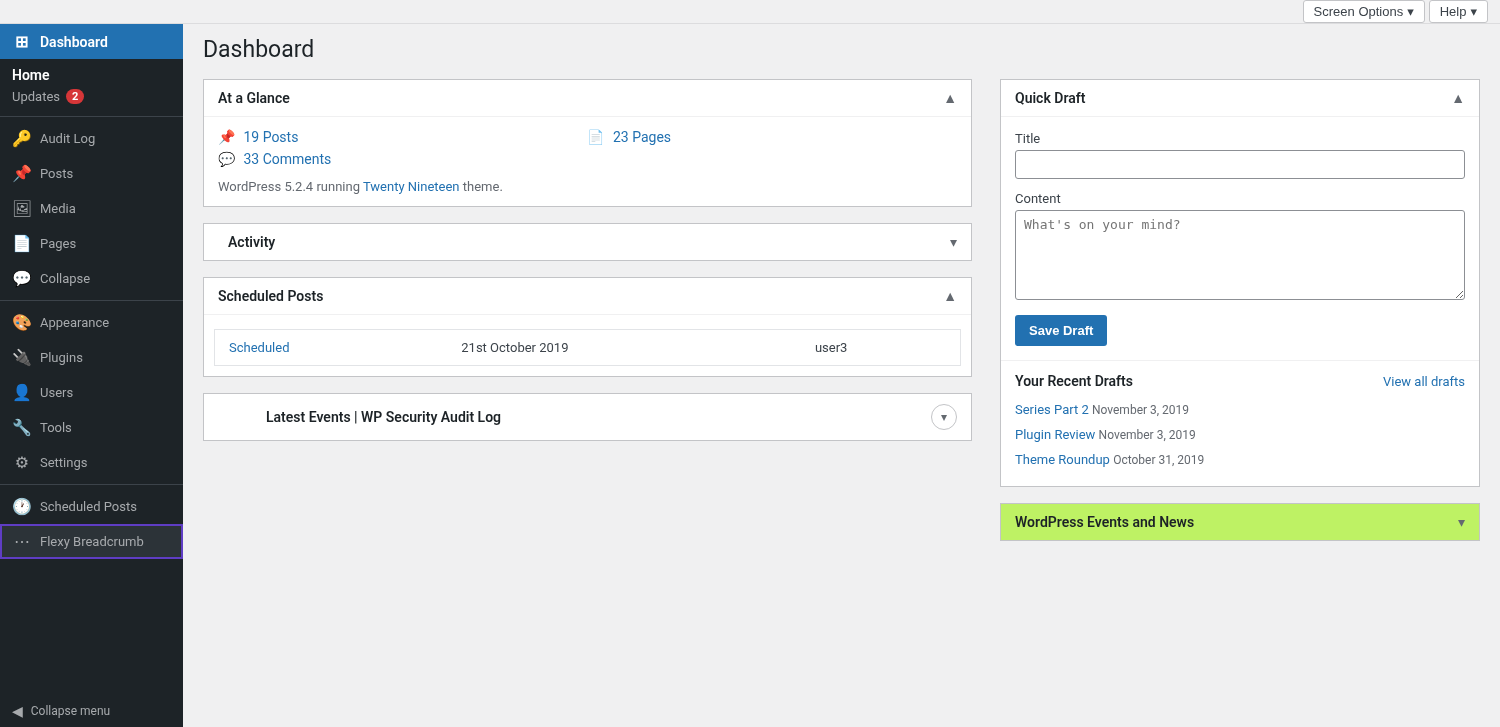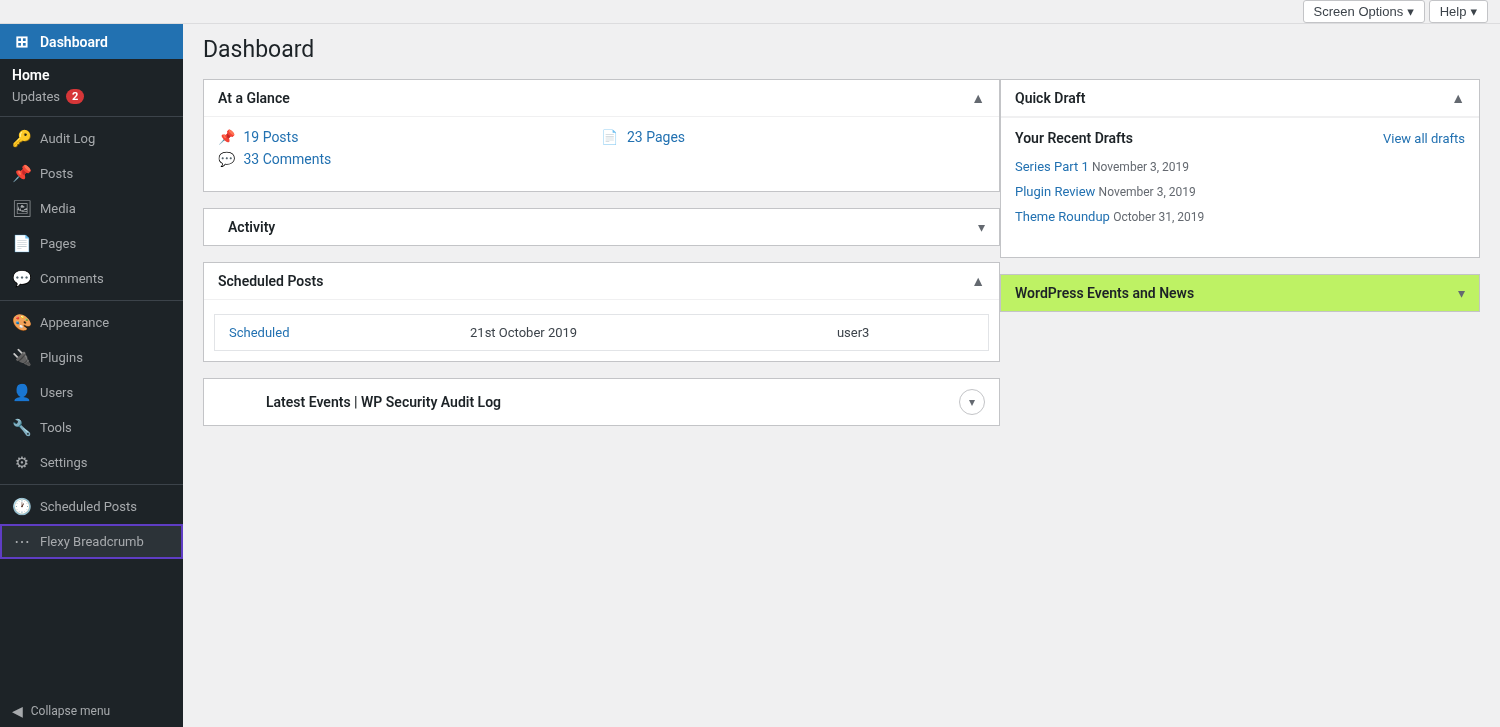--- a/index.html
+++ b/index.html
@@ -25,21 +25,21 @@
     .sidebar-item.highlighted { outline: 2px solid #5f3dc4; outline-offset: -2px; background: #2c3338; }
     .sidebar-icon { font-size: 16px; width: 20px; text-align: center; flex-shrink: 0; }
     .collapse-menu { display: flex; align-items: center; gap: 8px; padding: 8px 12px; color: #a7aaad; cursor: pointer; font-size: 12px; margin-top: auto; }
     .collapse-icon { font-size: 14px; }
 
     
     .main { flex: 1; overflow-y: auto; padding: 12px 20px 20px; background: #f0f0f1; }
     .page-title { font-size: 23px; font-weight: 400; color: #1d2327; margin-bottom: 16px; }
 
     
-    .content-grid { display: grid; grid-template-columns: 1fr 480px; gap: 0; }
+    .content-grid { display: grid; grid-template-columns: 1fr 480px; gap: 28px; }
 
     
     .panel { background: #fff; border: 1px solid #c3c4c7; margin-bottom: 16px; }
     .panel-header { display: flex; align-items: center; justify-content: space-between; padding: 10px 14px; border-bottom: 1px solid #f0f0f1; cursor: pointer; }
     .panel-header h2 { font-size: 14px; font-weight: 600; color: #1d2327; }
     .panel-body { padding: 12px 14px; }
     .toggle-icon { font-size: 14px; color: #646970; }
 
     
     .at-a-glance-items { display: grid; grid-template-columns: 1fr 1fr; gap: 6px 0; margin-bottom: 12px; }
@@ -126,21 +126,21 @@
     <a class="sidebar-item" href="#">
       <span class="sidebar-icon">🖼</span>
       <span>Media</span>
     </a>
     <a class="sidebar-item" href="#">
       <span class="sidebar-icon">📄</span>
       <span>Pages</span>
     </a>
     <a class="sidebar-item" href="#">
       <span class="sidebar-icon">💬</span>
-      <span>Comments</span>
+      <span>Collapse</span>
     </a>
 
     <hr class="sidebar-divider">
 
     <a class="sidebar-item" href="#">
       <span class="sidebar-icon">🎨</span>
       <span>Appearance</span>
     </a>
     <a class="sidebar-item" href="#">
       <span class="sidebar-icon">🔌</span>
@@ -196,20 +196,25 @@
               </div>
               <div class="glance-item">
                 <span class="glance-icon">📄</span>
                 <a class="glance-link" href="#">23 Pages</a>
               </div>
               <div class="glance-item">
                 <span class="glance-icon">💬</span>
                 <a class="glance-link" href="#">33 Comments</a>
               </div>
             </div>
+            <div class="at-a-glance-text">
+              <span>WordPress 5.2.4 running</span>
+              <a href="#">Twenty Nineteen</a>
+              <span>theme.</span>
+            </div>
           </div>
         </div>
 
         <div class="panel activity-panel">
           <div class="panel-header">
             <h2>Activity</h2>
             <span class="toggle-icon">▾</span>
           </div>
         </div>
 
@@ -242,34 +247,41 @@
 
       </div>
 
       <div>
 
         <div class="panel">
           <div class="panel-header">
             <h2>Quick Draft</h2>
             <span class="toggle-icon">▲</span>
           </div>
+          <div class="quick-draft-body">
+            <label class="form-label">Title</label>
+            <input class="form-input" type="text" style="">
+            <label class="form-label">Content</label>
+            <textarea class="form-textarea" placeholder="What's on your mind?" style=""></textarea>
+            <button class="save-draft-btn">Save Draft</button>
+          </div>
 
           <div class="recent-drafts-header">
             <span class="recent-drafts-title">Your Recent Drafts</span>
             <a class="view-all-link" href="#">View all drafts</a>
           </div>
           <div class="draft-item">
-            <a class="draft-link" href="#">Series Part 1</a>
+            <a class="draft-link" href="#">Series Part 2</a>
             <span class="draft-date">November 3, 2019</span>
           </div>
           <div class="draft-item">
             <a class="draft-link" href="#">Plugin Review</a>
             <span class="draft-date">November 3, 2019</span>
           </div>
-          <div class="draft-item" style="margin-bottom: 28px;">
+          <div class="draft-item" style="margin-bottom: 14px;">
             <a class="draft-link" href="#">Theme Roundup</a>
             <span class="draft-date">October 31, 2019</span>
           </div>
         </div>
 
         <div class="wp-events-panel">
           <div class="wp-events-header">
             <h2>WordPress Events and News</h2>
             <span class="toggle-icon">▾</span>
           </div>

